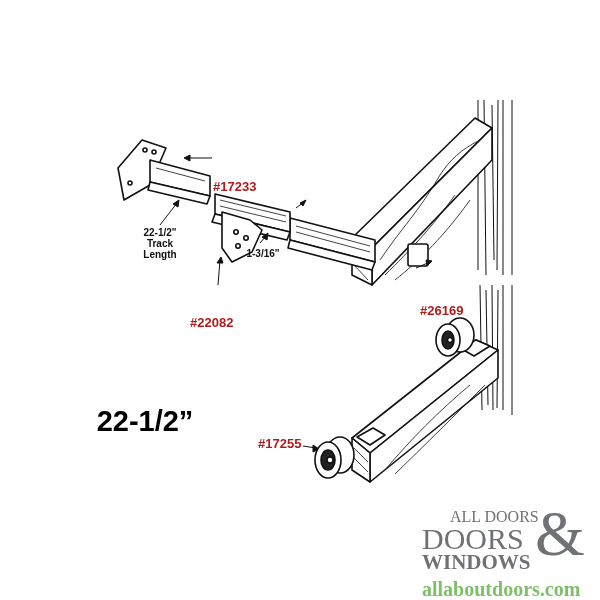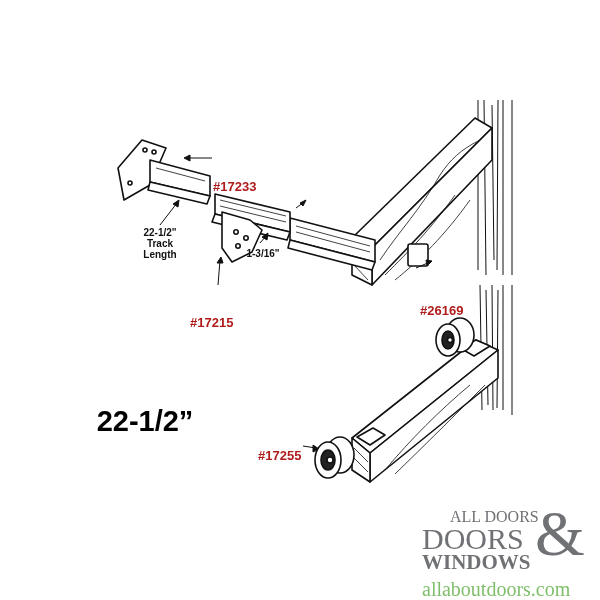--- a/index.html
+++ b/index.html
@@ -6,21 +6,21 @@
   #canvas{position:relative;width:600px;height:600px;overflow:hidden;background:#fff;font-family:"Liberation Sans",sans-serif;}
   svg.art{position:absolute;left:0;top:0;}
   .callout{position:absolute;color:#b01c1c;font-weight:bold;font-size:13px;white-space:nowrap;font-family:"Liberation Sans",sans-serif;margin-top:28px;}
   .dim{position:absolute;color:#111;font-weight:bold;font-size:10px;text-align:center;line-height:11px;white-space:pre-line;font-family:"Liberation Sans",sans-serif;}
   .big{position:absolute;color:#000;font-weight:bold;font-size:29px;text-align:center;line-height:34px;font-family:"Liberation Sans",sans-serif;}
   .logo{position:absolute;left:410px;top:505px;width:190px;font-family:"Liberation Serif","DejaVu Serif",serif;color:#6f7174;}
   .logo .l1{position:absolute;left:40px;top:3px;font-size:16px;letter-spacing:0px;}
   .logo .l2{position:absolute;left:12px;top:17px;font-size:30px;font-weight:normal;letter-spacing:0px;}
   .logo .l3{position:absolute;left:12px;top:45px;font-size:21px;font-weight:bold;letter-spacing:0px;}
   .logo .amp{position:absolute;left:125px;top:-8px;font-size:64px;font-weight:normal;color:#6f7174;}
-  .logo .url{position:absolute;left:12px;top:73px;font-size:20px;font-weight:normal;color:#7fbf6a;}
+  .logo .url{position:absolute;left:12px;top:73px;font-size:20px;font-weight:bold;color:#7fbf6a;}
 </style>
 </head>
 <body>
 
 <div id="canvas">
 
   <svg class="art" width="600" height="600" viewBox="0 0 600 600">
     <g fill="#fff" stroke="#111" stroke-width="1.6" stroke-linejoin="round">
 
       <g stroke-width="1">
@@ -127,23 +127,23 @@
       <g>
         <ellipse cx="460" cy="335" rx="14" ry="17"></ellipse>
         <ellipse cx="448" cy="340" rx="12" ry="16"></ellipse>
         <ellipse cx="448" cy="340" rx="6" ry="9" fill="#222"></ellipse>
         <circle cx="450" cy="340" r="2.5" fill="#fff"></circle>
       </g>
     </g>
   </svg>
 
   <div class="callout" style="left:213px;top:151px;">#17233</div>
-  <div class="callout" style="left:190px;top:287px;">#17215</div>
+  <div class="callout" style="left:190px;top:287px;">#22082</div>
   <div class="callout" style="left:420px;top:275px;">#26169</div>
-  <div class="callout" style="left:258px;top:420px;">#17255</div>
+  <div class="callout" style="left:258px;top:408px;">#17255</div>
 
   <div class="dim" style="left:130px;top:227px;width:60px;">22-1/2"
 Track
 Length</div>
   <div class="dim" style="left:238px;top:248px;width:50px;">1-3/16"</div>
 
   <div class="big" style="left:40px;top:404px;width:210px;text-align:center;">22-1/2”</div>
 
   <div class="logo">
     <span class="amp">&amp;</span>

